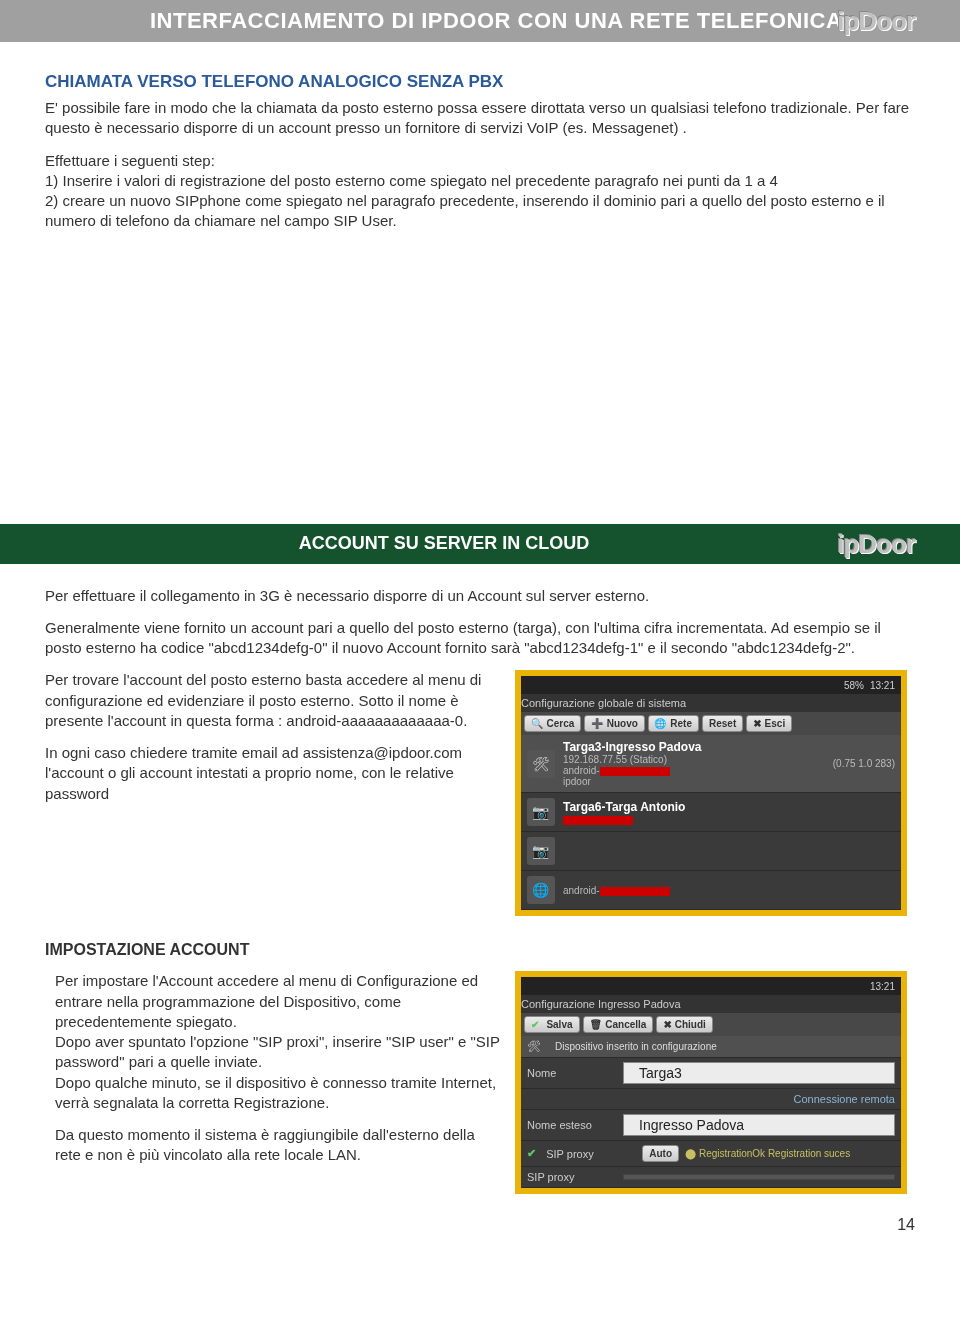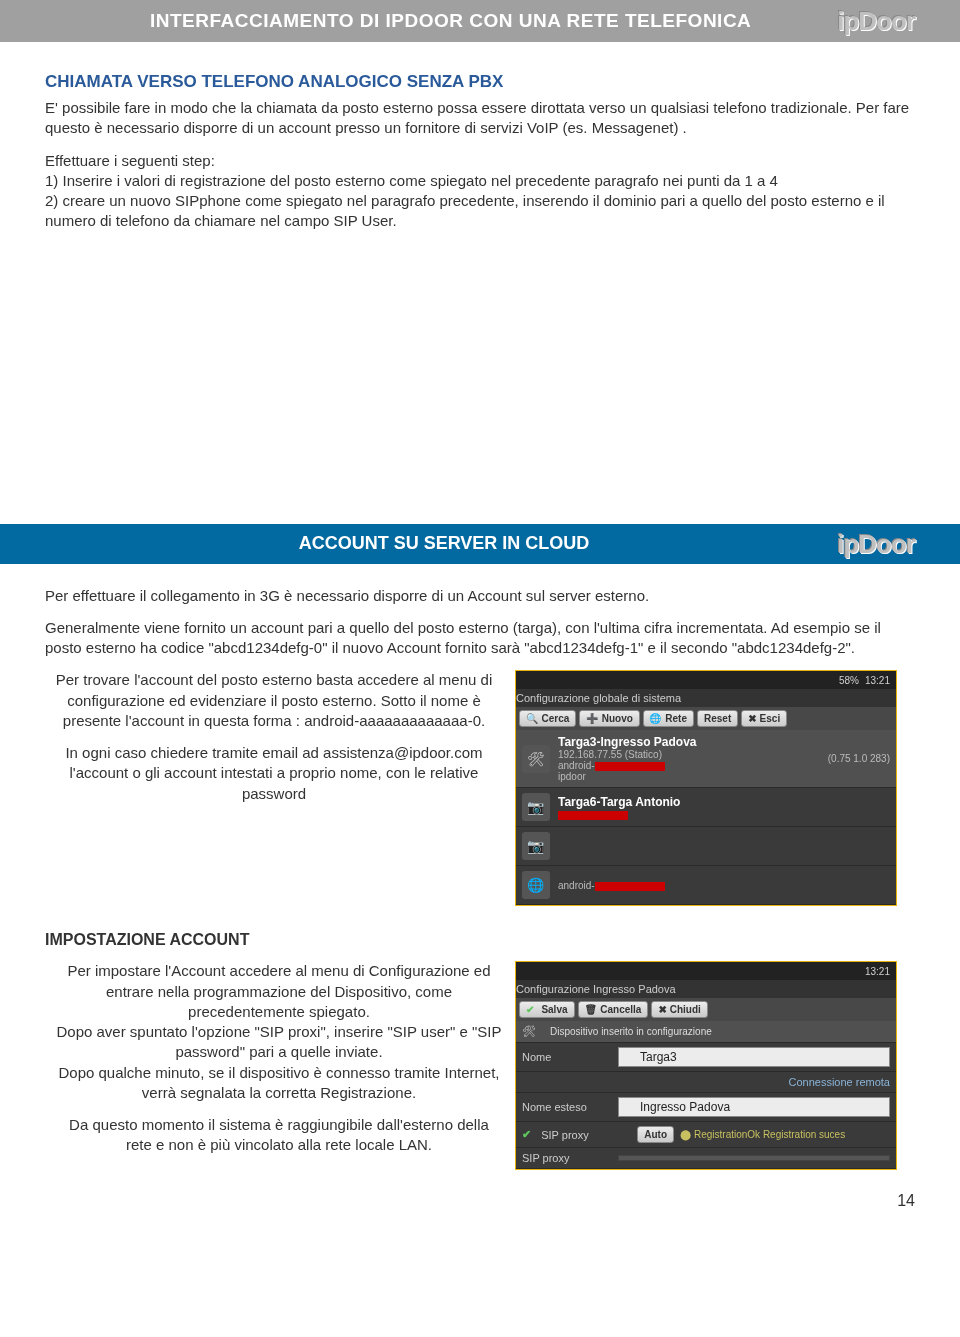--- a/index.html
+++ b/index.html
@@ -22,25 +22,25 @@
     align-items: center;
     margin-left: -45px;
     margin-right: -45px;
     padding-left: 150px;
     padding-right: 45px;
     position: relative;
   }
   .banner-title {
     color: #fff;
     font-weight: bold;
-    font-size: 19px;
+    font-size: 22px;
     letter-spacing: 0.5px;
   }
   .banner2 {
-    background: #0369a1;
+    background: #14532d;
     height: 40px;
     display: flex;
     align-items: center;
     justify-content: center;
     margin-left: -45px;
     margin-right: -45px;
     padding-right: 72px;
     position: relative;
   }
   .banner2-title {
@@ -79,30 +79,30 @@
     font-weight: bold;
     font-size: 16px;
     margin-top: 25px;
     margin-bottom: 12px;
     color: #333;
   }
   .two-col {
     display: flex;
     gap: 12px;
   }
-  .col-text { flex: 1 1 55%; text-align: center; }
+  .col-text { flex: 1 1 55%; }
   .col-img  { flex: 0 0 400px; }
 
   
   .android {
     background: #3a3a3a;
     color: #d0d0d0;
     font-size: 11px;
     font-family: Arial, sans-serif;
-    border: 1px solid #eab308;
+    border: 6px solid #eab308;
     width: 380px;
   }
   .android .statusbar {
     background: #222;
     height: 18px;
     display: flex;
     justify-content: flex-end;
     align-items: center;
     padding: 0 6px;
     font-size: 10px;
@@ -158,22 +158,22 @@
     align-items:center;
     border-bottom:1px solid #2a2a2a;
     padding:4px 6px;
     gap:6px;
   }
   .android2 .form-label { flex:0 0 90px; font-size:11px; color:#ccc;}
   .android2 .form-input {
     flex:1;
     background:#ececec;
     color:#222;
-    padding:2px 21px;
-    font-size:12px;
+    padding:2px 15px;
+    font-size:14px;
     border:1px solid #888;
   }
   .android2 .green-chk { color:#5dc65d; font-weight:bold; margin-right:4px;}
   .page-num {
     text-align: right;
     font-size: 16px;
     margin-top: 22px;
     color: #333;
   }
   .spacer-lg { height: 280px; }

